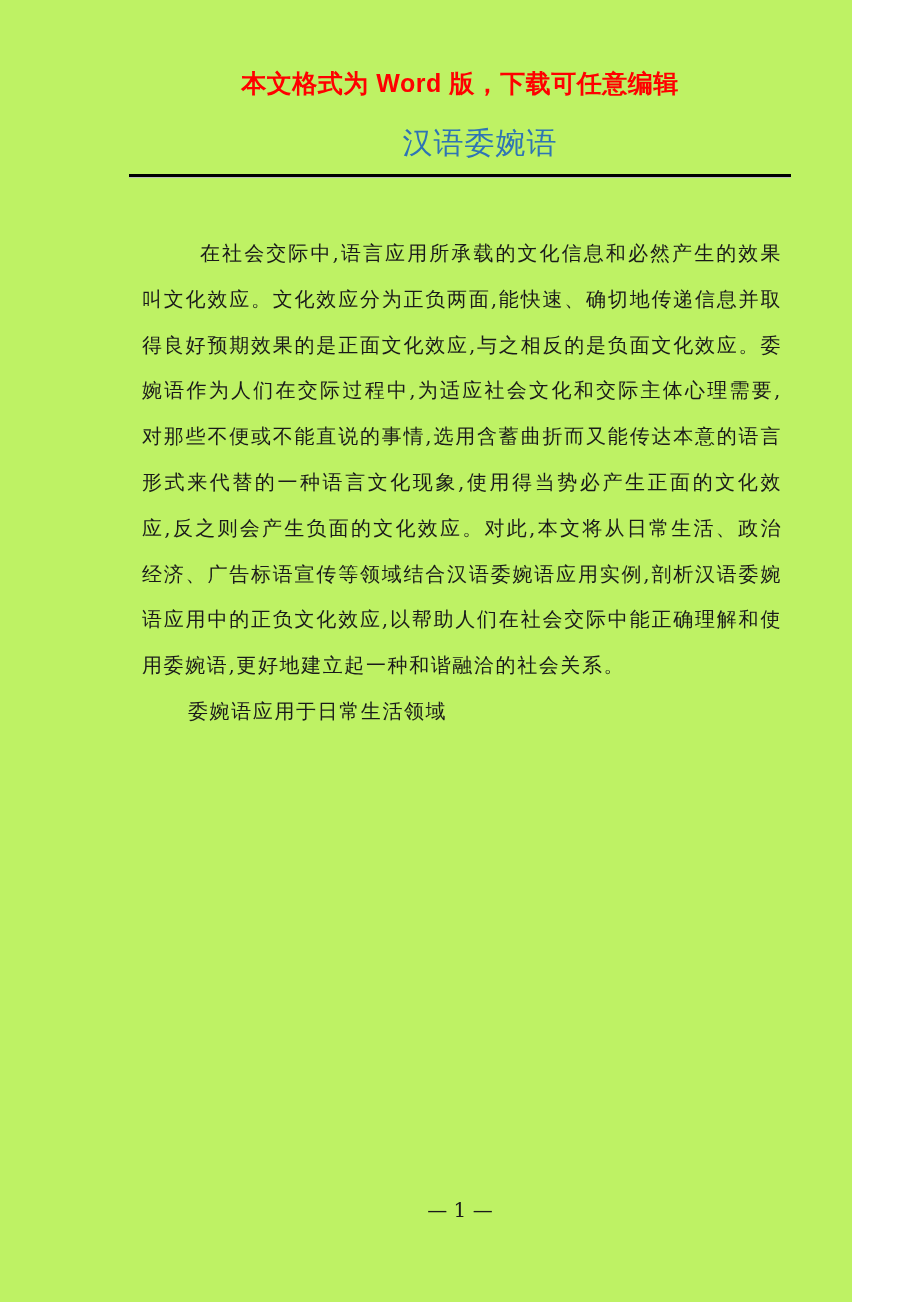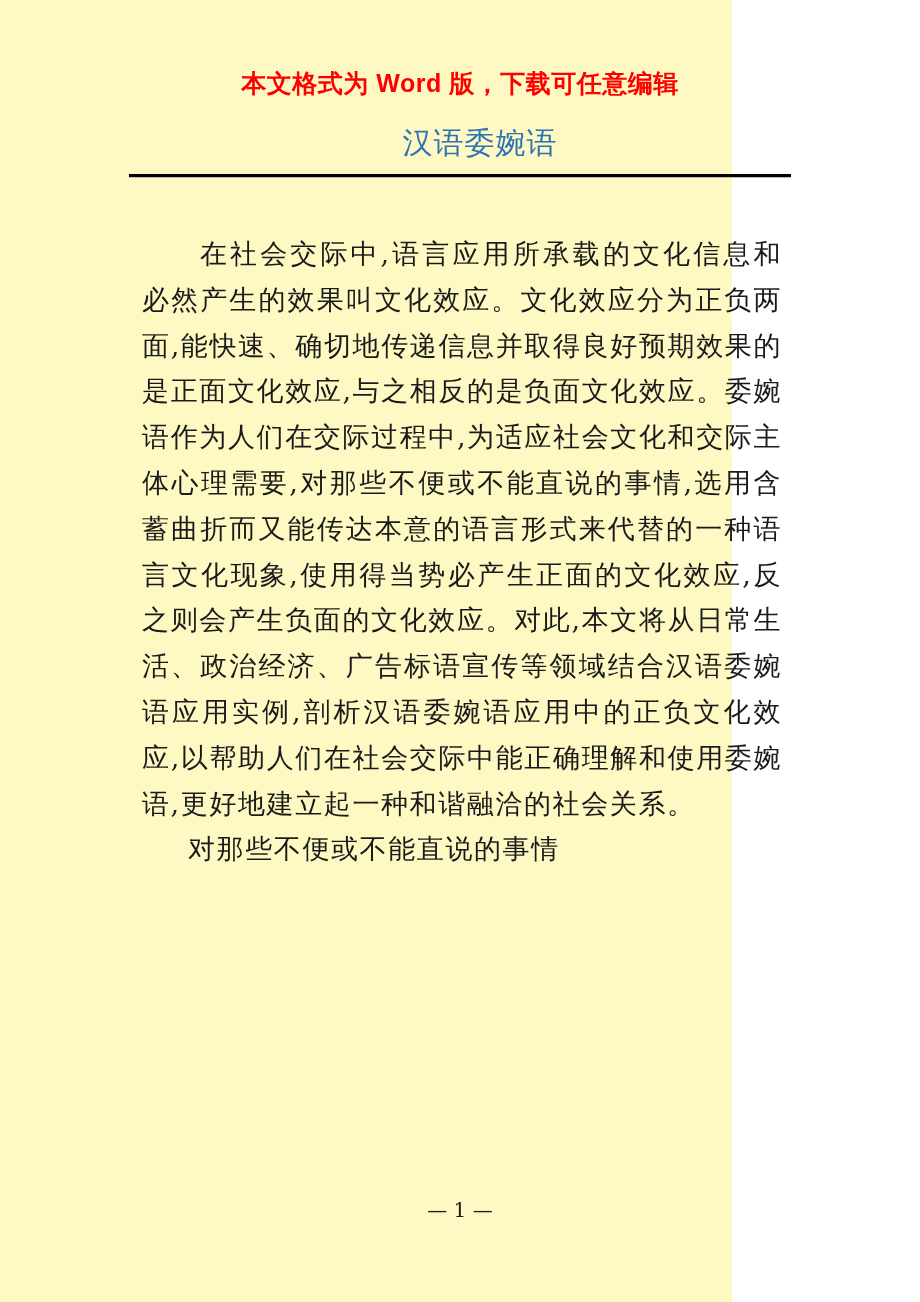--- a/index.html
+++ b/index.html
@@ -9,23 +9,23 @@
     }
     body {
       width: 920px;
       height: 1302px;
       position: relative;
       overflow: hidden;
     }
     .page {
       position: absolute;
       left: 0; top: 0;
-      width: 732px;
+      width: 852px;
       height: 1302px;
-      background: #fef9c3;
+      background: #bef264;
     }
     .notice {
       position: absolute;
       top: 66px;
       left: 0;
       width: 920px;
       text-align: center;
       font-family: "Liberation Sans", "DejaVu Sans", sans-serif;
       font-weight: bold;
       font-size: 25px;
@@ -54,21 +54,21 @@
       height: 3px;
       background: #000000;
       border-bottom: 1px solid #bdbdbd;
     }
     .body-text {
       position: absolute;
       top: 231px;
       left: 142px;
       width: 640px;
       font-family: "DejaVu Serif", "Liberation Serif", serif;
-      font-size: 27px;
+      font-size: 20px;
       line-height: 45.8px;
       color: #1a1a1a;
       text-align: justify;
       text-justify: inter-character;
       letter-spacing: 1.6px;
     }
     .body-text p {
       margin: 0;
     }
     .indent-1 { text-indent: 58px; }
@@ -92,18 +92,18 @@
 <div class="page">
 
   <div class="notice">本文格式为 Word 版，下载可任意编辑</div>
 
   <div class="title">汉语委婉语</div>
 
   <div class="rule"></div>
 
   <div class="body-text">
     <p class="indent-1">在社会交际中,语言应用所承载的文化信息和必然产生的效果叫文化效应。文化效应分为正负两面,能快速、确切地传递信息并取得良好预期效果的是正面文化效应,与之相反的是负面文化效应。委婉语作为人们在交际过程中,为适应社会文化和交际主体心理需要,对那些不便或不能直说的事情,选用含蓄曲折而又能传达本意的语言形式来代替的一种语言文化现象,使用得当势必产生正面的文化效应,反之则会产生负面的文化效应。对此,本文将从日常生活、政治经济、广告标语宣传等领域结合汉语委婉语应用实例,剖析汉语委婉语应用中的正负文化效应,以帮助人们在社会交际中能正确理解和使用委婉语,更好地建立起一种和谐融洽的社会关系。</p>
-    <p class="heading-para">对那些不便或不能直说的事情</p>
+    <p class="heading-para">委婉语应用于日常生活领域</p>
   </div>
 
   <div class="page-number">— 1 —</div>
 
 </div>
 
 </body></html>

